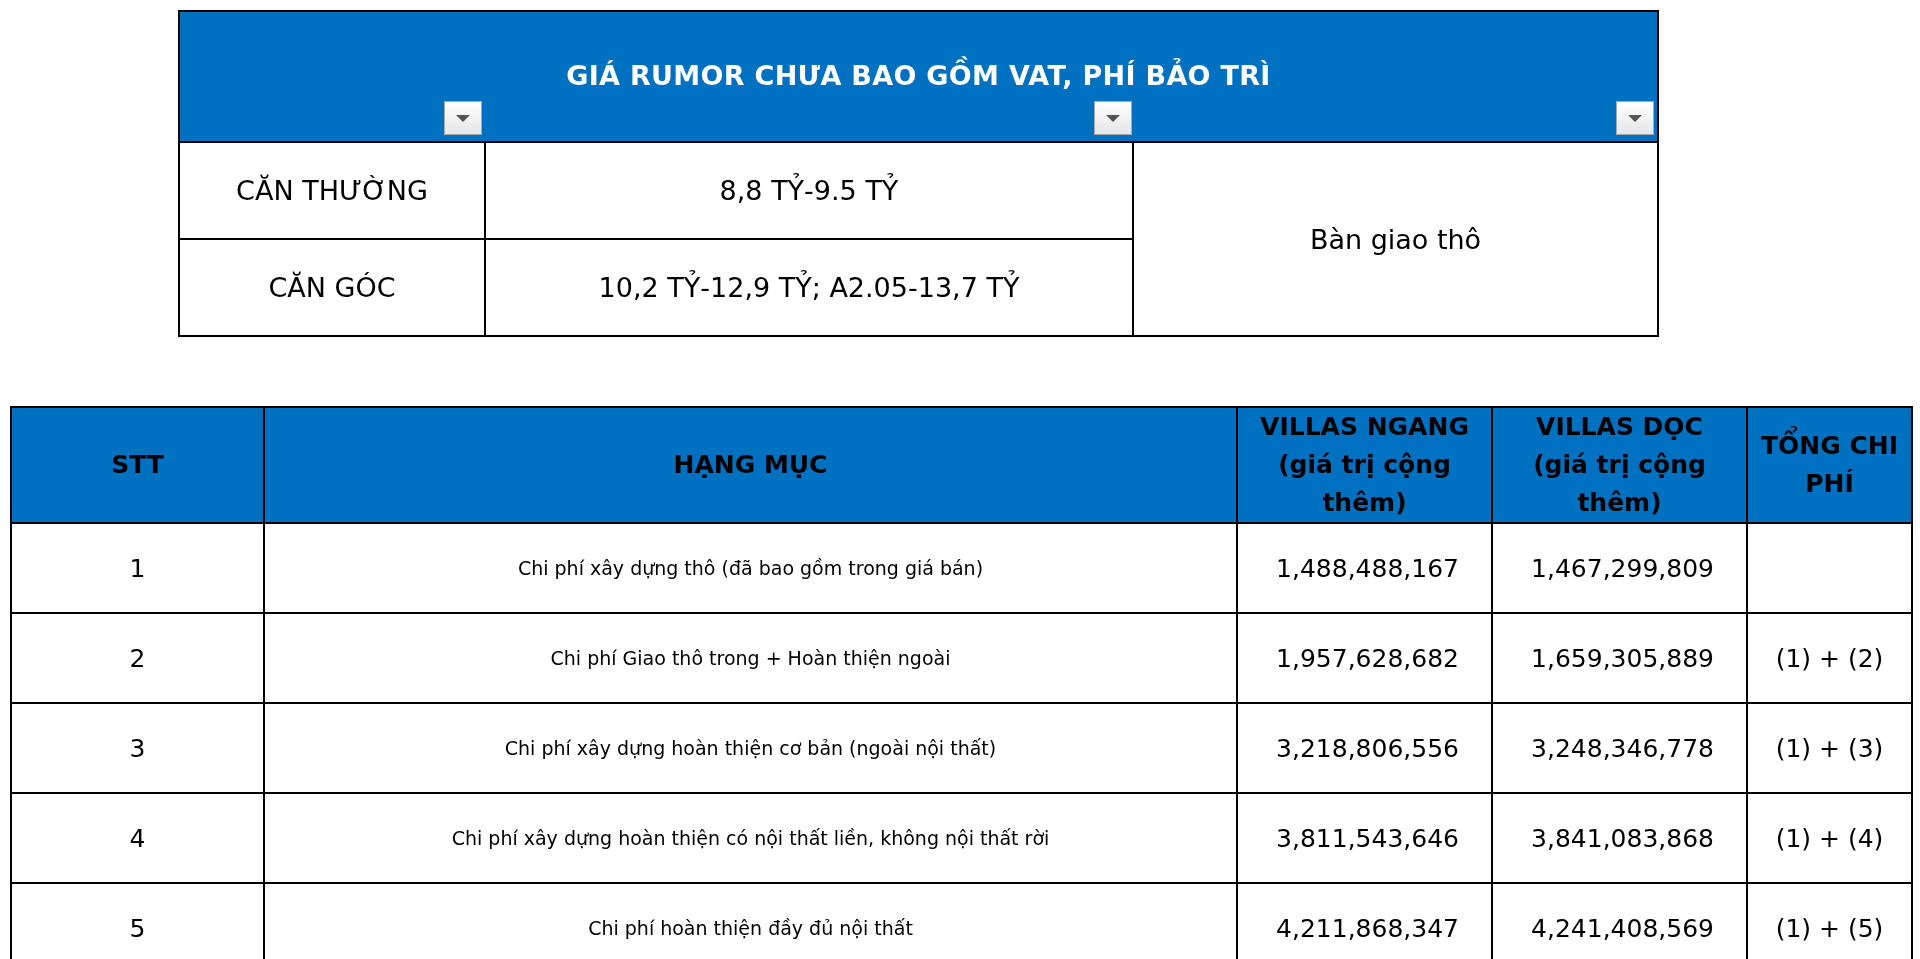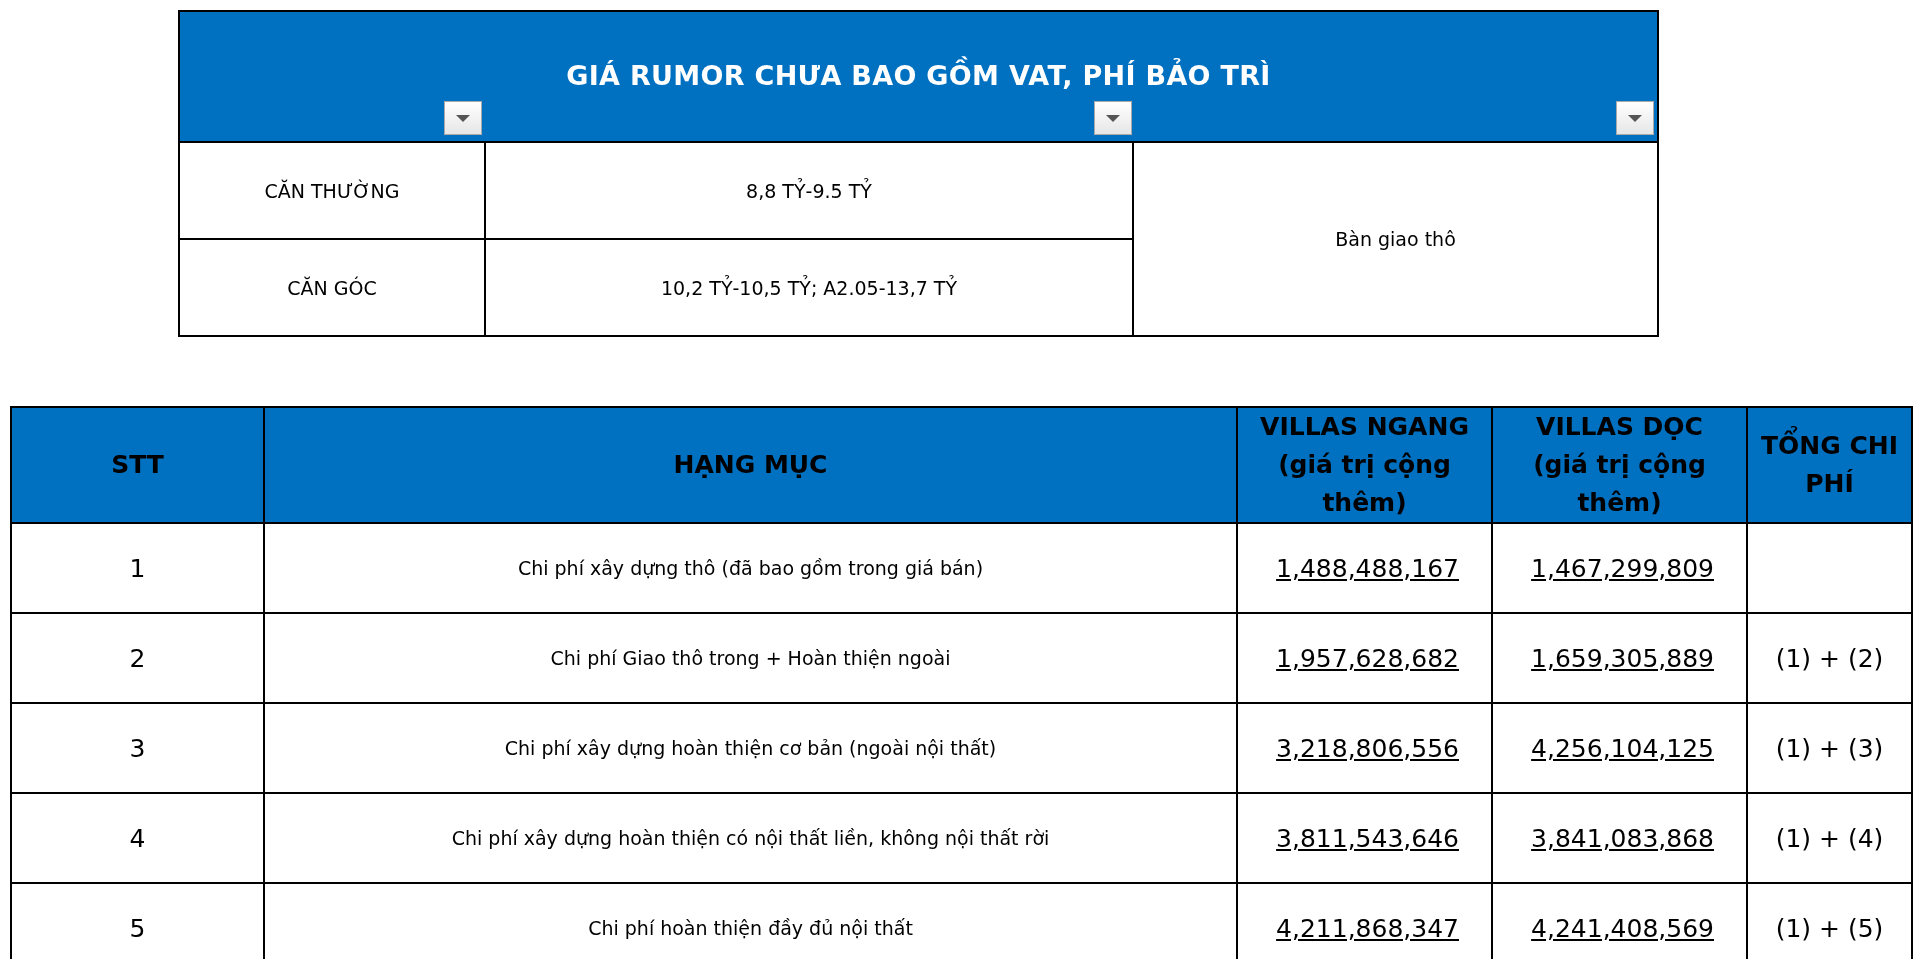--- a/index.html
+++ b/index.html
@@ -5,29 +5,29 @@
   html, body { margin: 0; padding: 0; background: #ffffff; }
   body { width: 1920px; height: 959px; position: relative; overflow: hidden;
          font-family: "DejaVu Sans", "Liberation Sans", sans-serif; color: #000; }
   .blue { background: #0070c0; }
   table { border-collapse: collapse; position: absolute; table-layout: fixed; }
   td, th { border: 2px solid #000; text-align: center; vertical-align: middle; padding: 0; }
   
   #top-table { left: 178px; top: 10px; width: 1479px; border-radius: 29px; }
   #top-table .hdr { height: 129px; position: relative; color: #ffffff; font-weight: bold; font-size: 27px; letter-spacing: 0.3px; }
   #top-table .hdr-title { position: absolute; left: 0; right: 0; top: 48px; text-align: center; }
-  #top-table .row { height: 97px; font-size: 19px; margin-top: 14px; }
+  #top-table .row { height: 97px; font-size: 27px; margin-top: 14px; }
   .filter-btn { position: absolute; width: 38px; height: 34px; background: linear-gradient(#ffffff, #e6e6e6);
                 border: 1px solid #a9a9a9; box-sizing: border-box; display: flex; align-items: center; justify-content: center; cursor: pointer; }
   .filter-btn .tri { width: 0; height: 0; border-left: 7px solid transparent; border-right: 7px solid transparent; border-top: 7px solid #555; }
   
   #main-table { left: 10px; top: 406px; width: 1901px; }
   #main-table th { height: 88px; font-weight: bold; font-size: 25px; line-height: 38px; color: #000; }
   #main-table td { height: 88px; font-size: 25px; }
-  #main-table td.num { text-align: right; padding-right: 32px; text-decoration: underline; }
+  #main-table td.num { text-align: right; padding-right: 32px; }
   #main-table td.item { font-size: 19px; }
 </style>
 </head>
 <body>
 
 <table id="top-table">
   <colgroup>
     <col style="width:306px">
       <col style="width:648px">
       <col style="width:525px">
@@ -47,21 +47,21 @@
       </div>
     </td>
   </tr>
   <tr class="row">
     <td>CĂN THƯỜNG</td>
     <td>8,8 TỶ-9.5 TỶ</td>
     <td rowspan="2">Bàn giao thô</td>
   </tr>
   <tr class="row">
     <td>CĂN GÓC</td>
-    <td>10,2 TỶ-10,5 TỶ; A2.05-13,7 TỶ</td>
+    <td>10,2 TỶ-12,9 TỶ; A2.05-13,7 TỶ</td>
   </tr>
 </tbody>
   </table>
 
 <table id="main-table">
   <colgroup>
     <col style="width:253px">
       <col style="width:973px">
       <col style="width:255px">
       <col style="width:255px">
@@ -95,21 +95,21 @@
     <td>2</td>
     <td class="item">Chi phí Giao thô trong + Hoàn thiện ngoài</td>
     <td class="num">1,957,628,682</td>
     <td class="num">1,659,305,889</td>
     <td>(1) + (2)</td>
   </tr>
   <tr>
     <td>3</td>
     <td class="item">Chi phí xây dựng hoàn thiện cơ bản (ngoài nội thất)</td>
     <td class="num">3,218,806,556</td>
-    <td class="num">4,256,104,125</td>
+    <td class="num">3,248,346,778</td>
     <td>(1) + (3)</td>
   </tr>
   <tr>
     <td>4</td>
     <td class="item">Chi phí xây dựng hoàn thiện có nội thất liền, không nội thất rời</td>
     <td class="num">3,811,543,646</td>
     <td class="num">3,841,083,868</td>
     <td>(1) + (4)</td>
   </tr>
   <tr>

